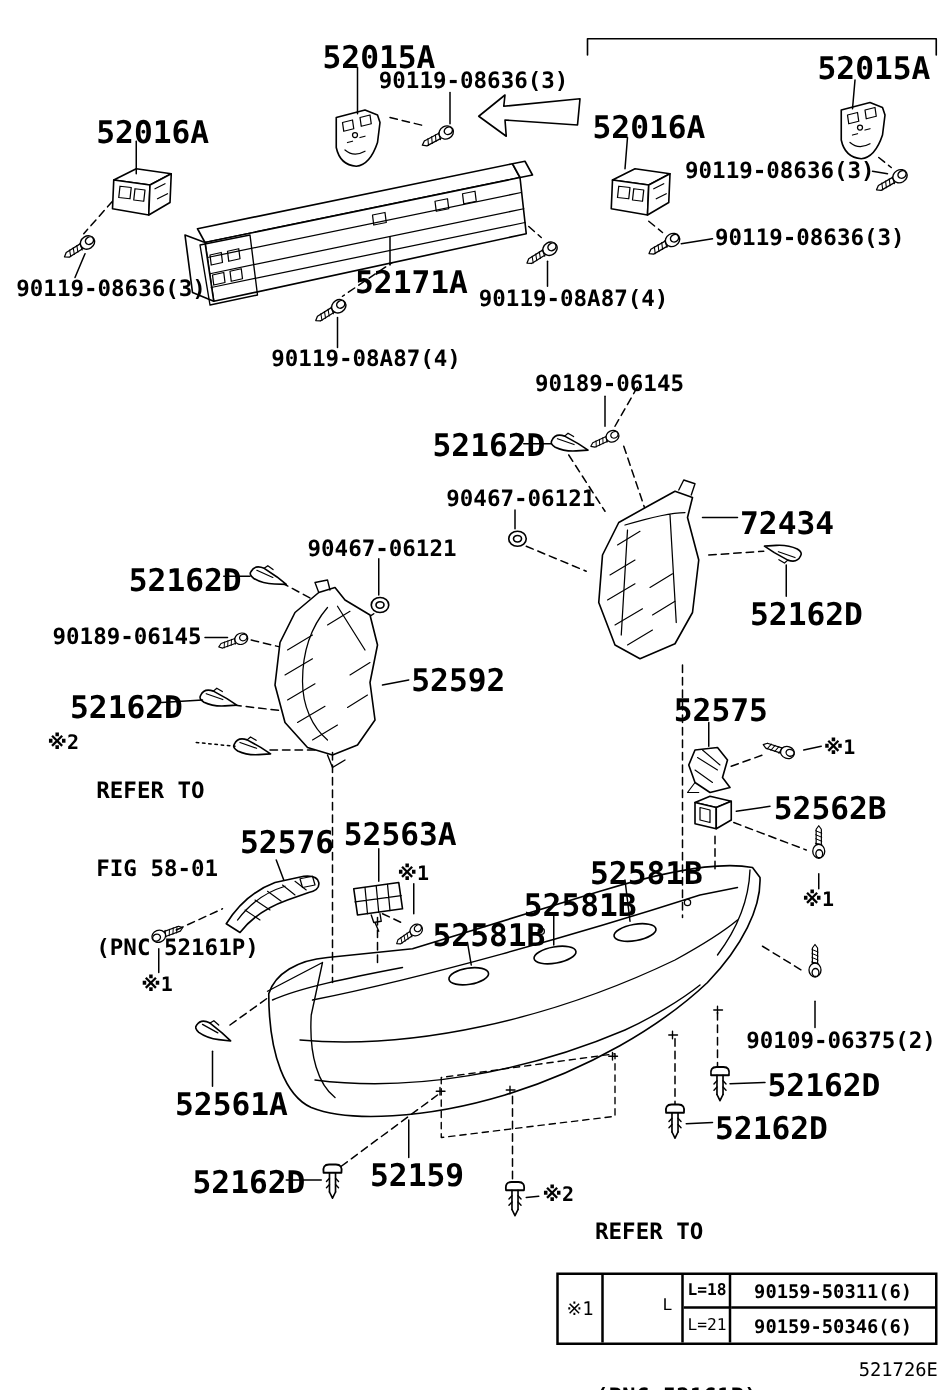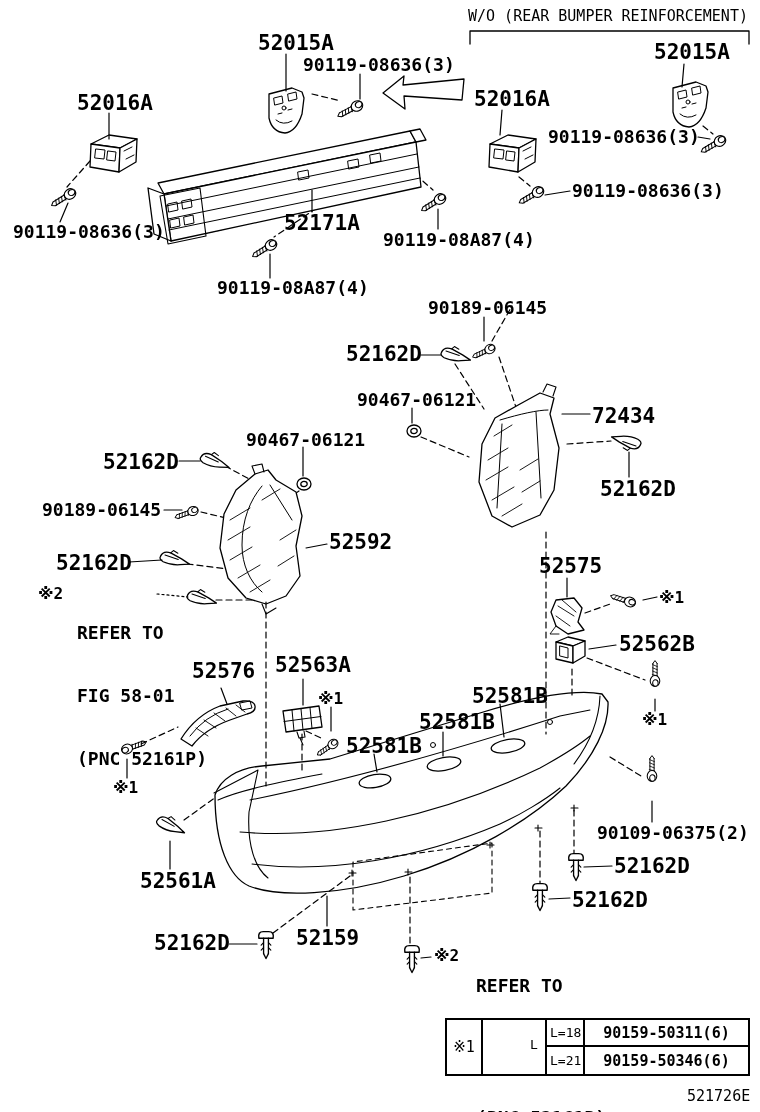--- a/index.html
+++ b/index.html
@@ -1,34 +1,34 @@
 <!DOCTYPE html>
 <html><head>
 <meta charset="utf-8">
 <style>
   html,body{margin:0;padding:0;background:#fff;}
   #stage{position:relative;width:760px;height:1112px;background:#ffffff;overflow:hidden;
          font-family:"DejaVu Sans Mono","DejaVu Sans",monospace;color:#000;}
   #art{position:absolute;left:0;top:0;}
-  .lbl{position:absolute;font-weight:bold;font-size:21px;line-height:1;white-space:pre;}
+  .lbl{position:absolute;font-weight:bold;font-size:25px;line-height:1;white-space:pre;}
   .hw{font-size:18px;}
   .sym{font-size:16px;}
   .header{position:absolute;font-size:15px;font-weight:normal;line-height:1;white-space:pre;}
   .noteblock{position:absolute;font-size:18px;font-weight:bold;line-height:21px;white-space:pre;margin-left:12px;}
   .noteblock.b{line-height:22px;}
   .small{position:absolute;font-size:15px;font-weight:normal;line-height:1;white-space:pre;}
   .code{position:absolute;font-size:15px;font-weight:normal;line-height:1;text-align:center;}
   #spec-table{position:absolute;left:445px;top:1018px;width:301px;height:54px;
               border:2px solid #000;display:grid;grid-template-columns:36px 64px 38px 1fr;
               grid-template-rows:1fr 1fr;box-sizing:content-box;background:#fff;}
   #spec-table .c{display:flex;align-items:center;box-sizing:border-box;}
   .cell-sym{grid-row:1/3;border-right:2px solid #000;justify-content:center;font-size:15px;}
   .cell-bolt{grid-row:1/3;border-right:2px solid #000;position:relative;}
   .cell-len{border-right:2px solid #000;font-size:13px;padding-left:3px;}
-  .bb{border-bottom:2px solid #000;}
+  .bb{border-bottom:2px solid #000;font-weight:bold;}
   .cell-part{font-size:15px;font-weight:bold;justify-content:center;letter-spacing:0;}
   .dimL{position:absolute;left:47px;top:17px;font-size:13px;font-weight:normal;}
 </style>
 </head>
 <body>
 
 <div id="stage">
 
 <svg id="art" width="760" height="1112" viewBox="0 0 760 1112" fill="none" stroke="#000" stroke-width="1.3" stroke-linecap="round" stroke-linejoin="round">
   <defs>
@@ -264,21 +264,20 @@
   <path d="M157,594 L188,597" stroke-dasharray="2,3" stroke-width="1.2"></path>
 
   <g transform="translate(453,1018)">
     <path d="M47,8 h16 v6 h-16 Z M44,14 h22 v3 h-22 Z" fill="#fff"></path>
     <path d="M51,17 V44 M59,17 V44 M51,44 L55,48 L59,44" stroke-width="1.1"></path>
     <path d="M51,20 l8,3 M51,26 l8,3 M51,32 l8,3 M51,38 l8,3" stroke-width="0.9"></path>
     <path d="M63,18 h12 M63,44 h12 M72,18 V44 M72,18 l-2.5,5 M72,18 l2.5,5 M72,44 l-2.5,-5 M72,44 l2.5,-5" stroke-width="1"></path>
   </g>
 </svg>
 
-<div class="header" style="left:468px;top:9px">W/O (REAR BUMPER REINFORCEMENT)</div>
 
 <div class="lbl" style="left:258px;top:33px">52015A</div>
 <div class="lbl hw" style="left:303px;top:56px">90119-08636(3)</div>
 <div class="lbl" style="left:77px;top:93px">52016A</div>
 <div class="lbl" style="left:654px;top:42px">52015A</div>
 <div class="lbl" style="left:474px;top:89px">52016A</div>
 <div class="lbl hw" style="left:548px;top:128px">90119-08636(3)</div>
 <div class="lbl hw" style="left:572px;top:182px">90119-08636(3)</div>
 <div class="lbl hw" style="left:13px;top:223px">90119-08636(3)</div>
 <div class="lbl" style="left:284px;top:213px">52171A</div>

